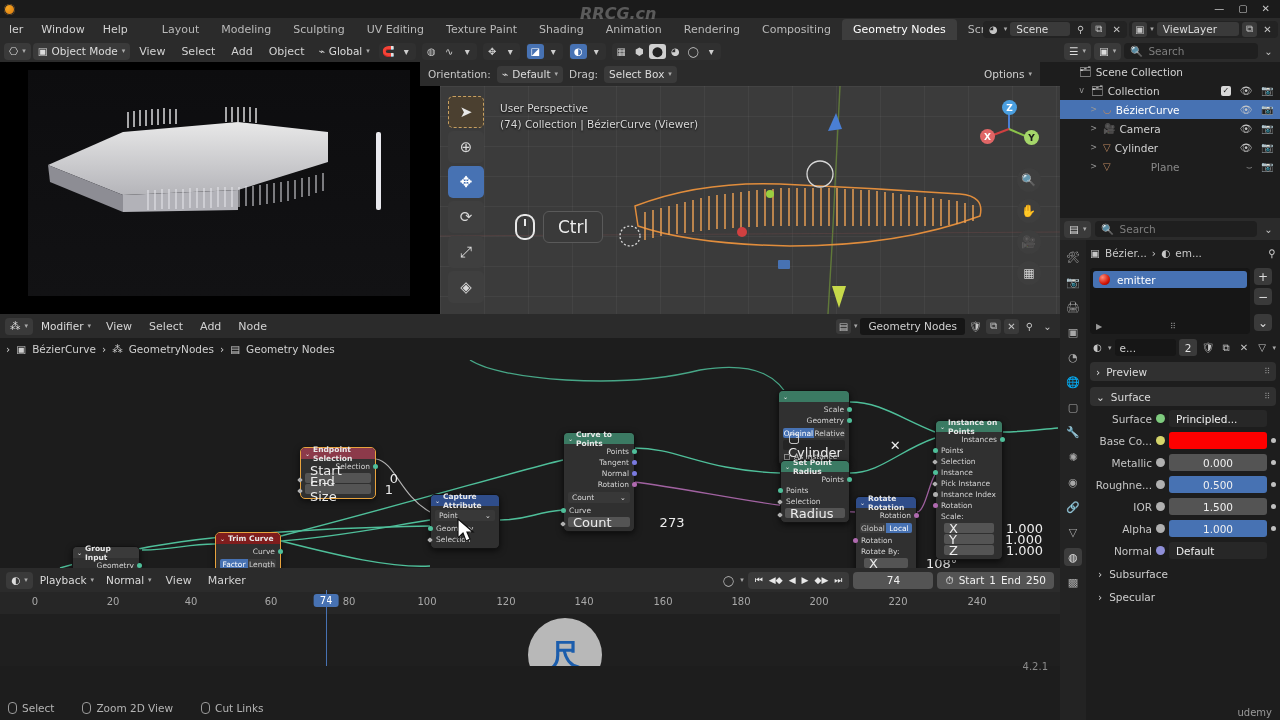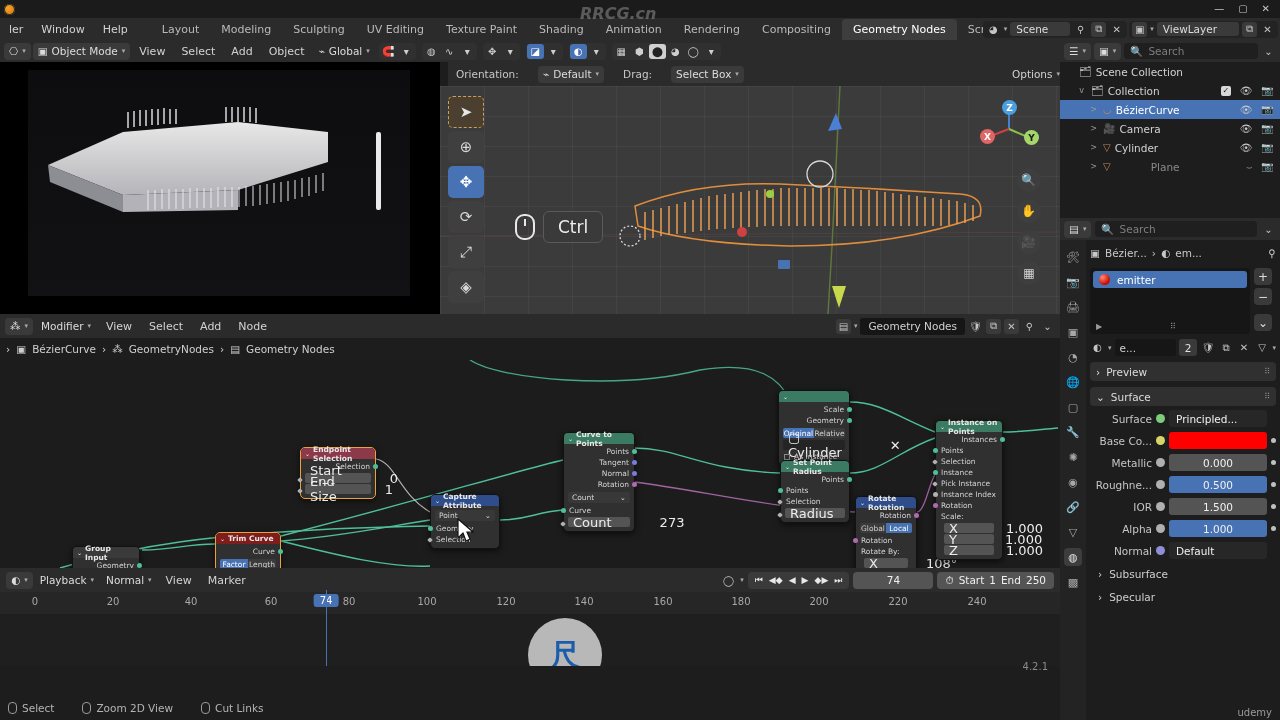--- a/index.html
+++ b/index.html
@@ -41,22 +41,22 @@
   .hbtn.flat{ background:transparent;}
   .hmenu{ padding:0 7px; color:#d2d2d2; font-size:11px; height:17px; line-height:17px;}
   .grp{ display:flex; align-items:center; background:#303030; border-radius:4px; height:17px; padding:0 1px; gap:1px; margin:0 2px;}
   .grp .gi{ width:17px; height:15px; display:flex;align-items:center;justify-content:center;
     border-radius:3px; color:#cfcfcf; font-size:10px;}
   .grp .gi.on{ background:#4772b3; color:#fff;}
   .grp .gi.lit{ background:#d0d0d0; color:#222;}
   .chev{ font-size:7px; color:#aaa; }
 
   
-  .tool-header{ position:absolute; left:448px; top:62px; width:620px; height:24px;
-    background:#2b2b2b; display:flex; align-items:center; gap:19px; padding:0 8px;text-align:center; }
+  .tool-header{ position:absolute; left:420px; top:62px; width:620px; height:24px;
+    background:#2b2b2b; display:flex; align-items:center; gap:6px; padding:0 8px;text-align:center; }
   .tool-header .lbl{ font-size:10.5px; color:#c8c8c8;}
   .tool-header .opts{ position:absolute; right:8px; display:flex; align-items:center; gap:4px;
     font-size:10.5px; color:#d0d0d0;}
 
   
   .viewport{ position:absolute; left:440px; top:86px; width:620px; height:228px;
     background:#3b3b3b; overflow:hidden;}
   .vp-grid{ position:absolute; inset:0;
     background-image:
       linear-gradient(to right, rgba(255,255,255,.045) 1px, transparent 1px),
@@ -373,20 +373,24 @@
       <circle cx="820" cy="0" r="0"></circle>
       <circle cx="380" cy="88" r="13" fill="none" stroke="#d8d8d8" stroke-width="1.3"></circle>
       <circle cx="190" cy="150" r="10" fill="none" stroke="#d8d8d8" stroke-width="1.3" stroke-dasharray="2 2"></circle>
       <rect x="338" y="174" width="12" height="9" fill="#4772b3" rx="1"></rect>
       <circle cx="302" cy="146" r="5" fill="#d04040"></circle>
       <path d="M388 45 l8 -18 l6 16 z" fill="#4a7fd4"></path>
       <path d="M392 200 l7 22 l7 -22 z" fill="#c7d94a"></path>
       <circle cx="330" cy="108" r="4" fill="#9ad040"></circle>
     </svg>
 
+    <div class="vp-text">
+      <div>User Perspective</div>
+      <div>(74) Collection | BézierCurve (Viewer)</div>
+    </div>
 
     <div class="vp-toolbar">
       <div class="tbtn dash">➤</div>
       <div class="tbtn">⊕</div>
       <div class="tbtn sel">✥</div>
       <div class="tbtn">⟳</div>
       <div class="tbtn">⤢</div>
       <div class="tbtn">◈</div>
     </div>
 

